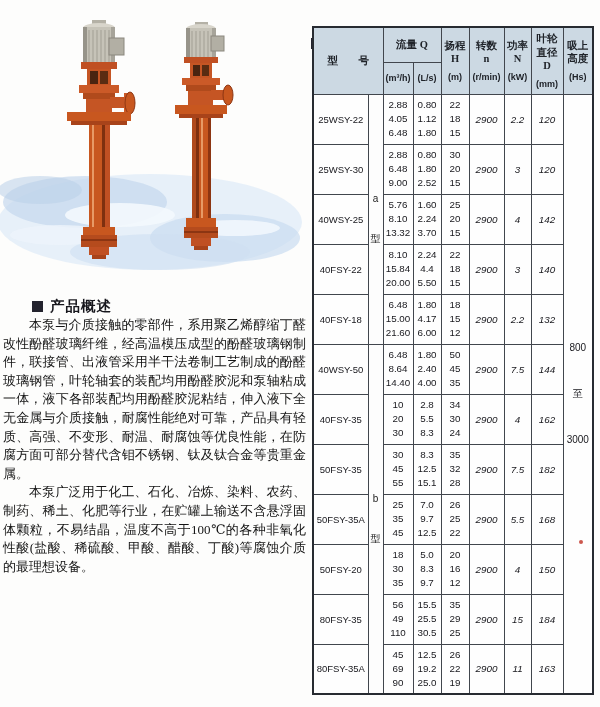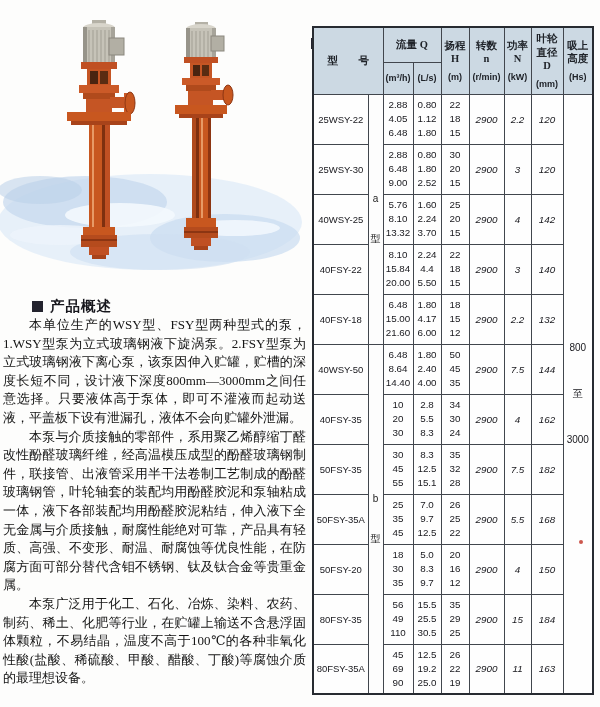--- a/index.html
+++ b/index.html
@@ -156,21 +156,20 @@
       </g>
     </svg>
   </div>
 
   <div class="sec-title overview-title">
     <span class="bullet" style="background: rgb(35, 35, 46);"></span>
     <span>产品概述</span>
   </div>
 
   <div class="overview-body">
-    <p>本单位生产的WSY型、FSY型两种型式的泵，1.WSY型泵为立式玻璃钢液下旋涡泵。2.FSY型泵为立式玻璃钢液下离心泵，该泵因伸入贮罐，贮槽的深度长短不同，设计液下深度800mm—3000mm之间任意选择。只要液体高于泵体，即可不灌液而起动送液，平盖板下设有泄漏孔，液体不会向贮罐外泄漏。</p>
     <p>本泵与介质接触的零部件，系用聚乙烯醇缩丁醛改性酚醛玻璃纤维，经高温模压成型的酚醛玻璃钢制件，联接管、出液管采用半干法卷制工艺制成的酚醛玻璃钢管，叶轮轴套的装配均用酚醛胶泥和泵轴粘成一体，液下各部装配均用酚醛胶泥粘结，伸入液下全无金属与介质接触，耐腐性能绝对可靠，产品具有轻质、高强、不变形、耐温、耐腐蚀等优良性能，在防腐方面可部分替代含钼不锈钢、钛及钛合金等贵重金属。</p>
     <p>本泵广泛用于化工、石化、冶炼、染料、农药、制药、稀土、化肥等行业，在贮罐上输送不含悬浮固体颗粒，不易结晶，温度不高于100℃的各种非氧化性酸(盐酸、稀硫酸、甲酸、醋酸、丁酸)等腐蚀介质的最理想设备。</p>
   </div>
 
   <div class="sec-title perf-title">
     <span class="bullet" style="background: rgb(35, 35, 46);"></span>
     <span>性能参数</span>
   </div>
 
   <table class="perf-table">

